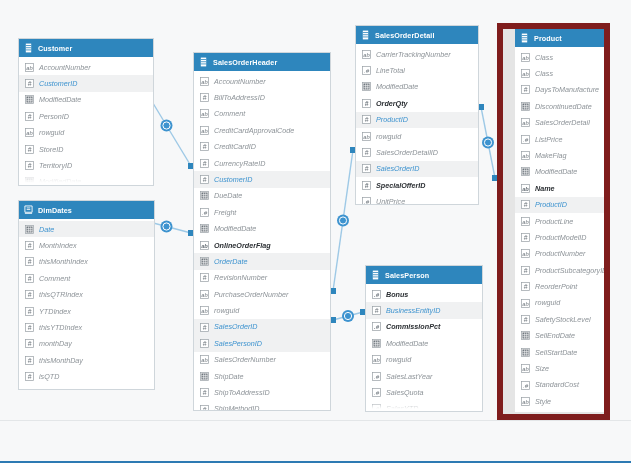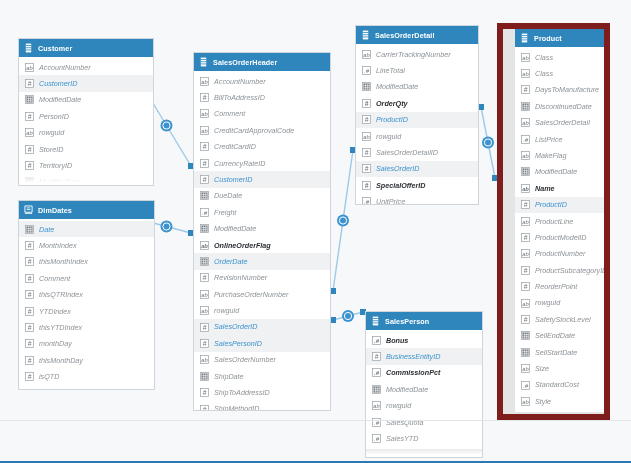--- a/index.html
+++ b/index.html
@@ -565,21 +565,21 @@
           </div>
           <div class="field-row">
             <svg viewBox="0 0 10 10" class="ficon">
               <rect x="0.5" y="0.5" width="9" height="9" fill="#ffffff" stroke="#9aa1a7" stroke-width="0.8"></rect>
               <text x="5" y="7.4" text-anchor="middle" font-size="6.8" font-family="&quot;Liberation Sans&quot;, sans-serif" fill="#6d757c">.#</text>
             </svg>
             <span class="fname">UnitPrice</span>
           </div>
         </div>
       </div>
-      <div class="table-card" style="left: 365px; top: 265px; width: 118px; height: 147px; margin-top: 46px;">
+      <div class="table-card" style="left: 365px; top: 265px; width: 118px; height: 147px;">
         <div class="tbl-header">
           <svg viewBox="0 0 10 11" class="hicon">
             <rect x="2" y="0.6" width="6" height="9.8" fill="#ffffff"></rect>
             <rect x="2" y="2.40" width="6" height="0.9" fill="#2e86bd"></rect>
             <rect x="2" y="4.80" width="6" height="0.9" fill="#2e86bd"></rect>
             <rect x="2" y="7.20" width="6" height="0.9" fill="#2e86bd"></rect>
           </svg>
           <span>SalesPerson</span>
         </div>
         <div class="tbl-body">
@@ -614,20 +614,27 @@
               <rect x="1.6" y="6.14" width="6.8" height="0.7" fill="#ffffff"></rect>
             </svg>
             <span class="fname">ModifiedDate</span>
           </div>
           <div class="field-row">
             <svg viewBox="0 0 10 10" class="ficon">
               <rect x="0.5" y="0.5" width="9" height="9" fill="#ffffff" stroke="#9aa1a7" stroke-width="0.8"></rect>
               <text x="5" y="7.4" text-anchor="middle" font-size="6.4" font-family="&quot;Liberation Sans&quot;, sans-serif" fill="#6d757c">ab</text>
             </svg>
             <span class="fname">rowguid</span>
+          </div>
+          <div class="field-row">
+            <svg viewBox="0 0 10 10" class="ficon">
+              <rect x="0.5" y="0.5" width="9" height="9" fill="#ffffff" stroke="#9aa1a7" stroke-width="0.8"></rect>
+              <text x="5" y="7.4" text-anchor="middle" font-size="6.8" font-family="&quot;Liberation Sans&quot;, sans-serif" fill="#6d757c">.#</text>
+            </svg>
+            <span class="fname">SalesLastYear</span>
           </div>
           <div class="field-row">
             <svg viewBox="0 0 10 10" class="ficon">
               <rect x="0.5" y="0.5" width="9" height="9" fill="#ffffff" stroke="#9aa1a7" stroke-width="0.8"></rect>
               <text x="5" y="7.4" text-anchor="middle" font-size="6.8" font-family="&quot;Liberation Sans&quot;, sans-serif" fill="#6d757c">.#</text>
             </svg>
             <span class="fname">SalesQuota</span>
           </div>
           <div class="field-row">
             <svg viewBox="0 0 10 10" class="ficon">

